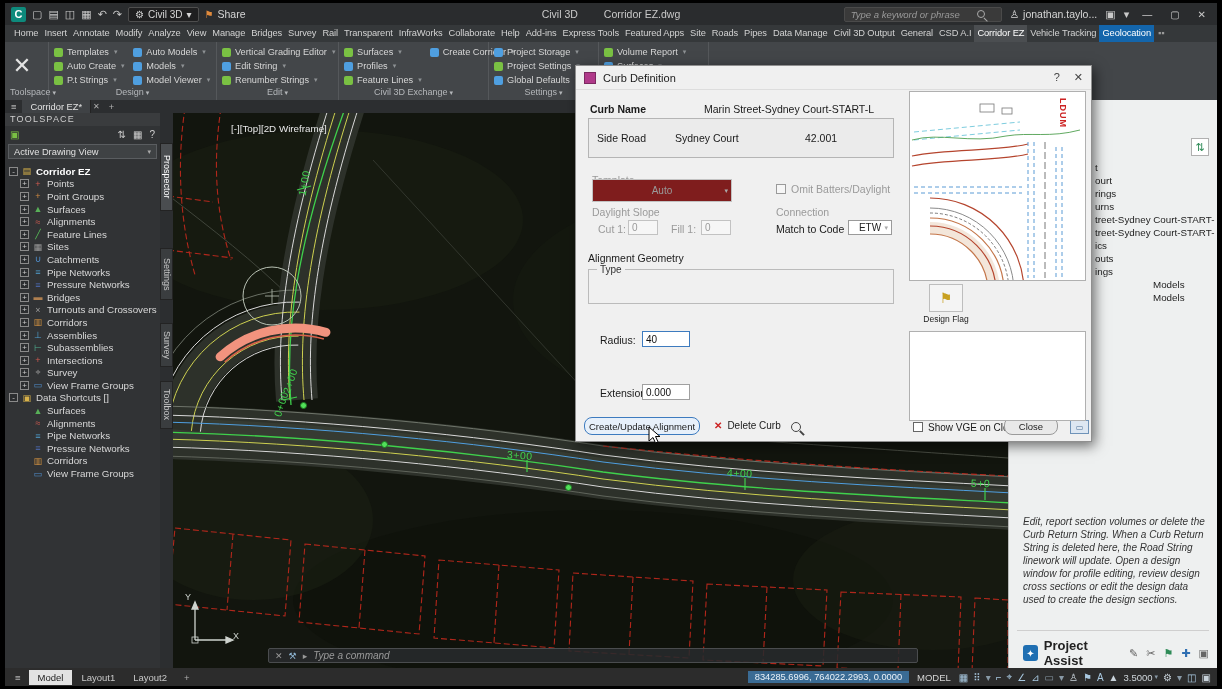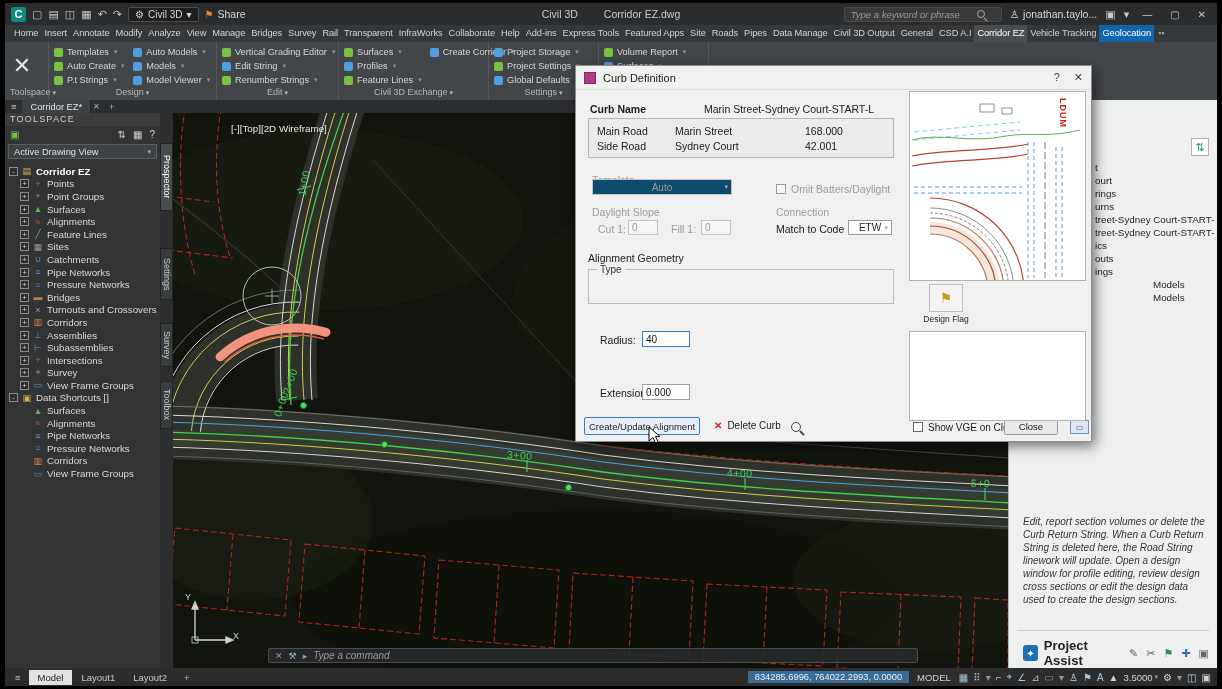--- a/index.html
+++ b/index.html
@@ -108,36 +108,36 @@
 .dialog{position:absolute;left:570px;top:62px;width:517px;height:377px;background:#f0f0f0;border:1px solid #8f8f8f;box-shadow:3px 4px 12px rgba(0,0,0,.55);font-size:10.5px;color:#1a1a1a}
 .dlg-title{position:absolute;left:0;top:0;right:0;height:24px;display:flex;align-items:center;gap:7px;padding:0 8px;border-bottom:1px solid #ddd;font-size:11px}
 .dlg-ic{width:12px;height:12px;background:#b03a8a;border:1px solid #7c2a61;flex:none}
 .dlg-btns{margin-left:auto;display:flex;gap:14px;color:#444;font-size:11px}
 .lbl{position:absolute;white-space:nowrap}
 .dis{color:#9a9a9a}
 .roadsbox{position:absolute;left:12px;top:52px;width:306px;height:40px;border:1px solid #b5b5b5;background:#ebebeb;padding:4px 8px;display:flex;flex-direction:column;justify-content:space-around}
 .roadrow{display:flex}
 .roadrow .c1{width:78px}
 .roadrow .c2{width:130px}
-.selbox{position:absolute;height:16px;border:1px solid #c2c2c2;background:#0c4a6e;display:flex;align-items:center;justify-content:center;color:#9a9a9a;font-size:10px}
+.selbox{position:absolute;height:23px;border:1px solid #c2c2c2;background:#7f1d1d;display:flex;align-items:center;justify-content:center;color:#9a9a9a;font-size:10px}
 .selbox .sc{position:absolute;right:3px;font-size:7px;color:#aaa}
 .selbox.en{color:#222;border-color:#9a9a9a;background:#fff}
 .cb{display:inline-block;width:10px;height:10px;border:1px solid #9a9a9a;background:#f6f6f6;vertical-align:-1px;margin-right:5px}
 .cb.en{border-color:#666;background:#fff}
 .minifield{position:absolute;height:15px;border:1px solid #c2c2c2;background:#f6f6f6;color:#9a9a9a;font-size:10px;text-align:left;padding:0 3px;display:flex;align-items:center}
 .fs{position:absolute;border:1px solid #bbb}
 .fs legend{font-size:10px;color:#333;margin-left:8px;padding:0 3px}
 .radios{display:flex;gap:13px;padding:2px 8px;align-items:center}
 .radio{display:flex;align-items:center;gap:4px;font-size:10px;white-space:nowrap}
 .rdot{width:11px;height:11px;border:1px solid #7a7a7a;border-radius:50%;background:#fff;position:relative;flex:none}
 .radio.sel .rdot{border-color:#1a66c8}
 .radio.sel .rdot::after{content:"";position:absolute;left:2.5px;top:2.5px;width:6px;height:6px;border-radius:50%;background:#1a66c8}
 .input{position:absolute;height:16px;border:1px solid #a0a0a0;background:#fff;font-size:10px;padding:0 3px;font-family:"Liberation Sans",sans-serif;color:#111}
 .input.focus{border:1px solid #3d7bbf;background:#fff}
-.btn{position:absolute;height:18px;background:#e9e9e9;border:1px solid #9a9a9a;border-radius:2px;font-size:9.5px;display:flex;align-items:center;justify-content:center;color:#1a1a1a}
+.btn{position:absolute;height:18px;background:#e9e9e9;border:1px solid #9a9a9a;border-radius:8px;font-size:9.5px;display:flex;align-items:center;justify-content:center;color:#1a1a1a}
 .btn.focus{background:#e7f0fa;border-color:#3d7bbf}
 .flatbtn{position:absolute;display:flex;align-items:center;gap:5px;font-size:10px}
 .flatbtn .dx{color:#cc2222;font-weight:bold;font-size:10px}
 .dlg-mag{position:absolute;left:215px;top:356px;width:10px;height:10px;border:1.6px solid #444;border-radius:50%}
 .dlg-mag::after{content:"";position:absolute;width:6px;height:1.8px;background:#444;transform:rotate(45deg);left:7px;top:9px}
 .preview{position:absolute;left:333px;top:25px;width:177px;height:190px;border:1px solid #b0b0b0;background:#fff;overflow:hidden}
 .pv-text{position:absolute;left:158px;top:6px;color:#c22;font-size:9px;font-weight:bold;transform:rotate(90deg);transform-origin:0 0;letter-spacing:1px}
 .flagtile{position:absolute;left:340px;top:218px;width:60px;text-align:center}
 .flagbtn{width:34px;height:28px;border:1px solid #bdbdbd;background:#f4f4f4;margin:0 auto;display:flex;align-items:center;justify-content:center;color:#c8a020;font-size:14px}
 .flaglab{font-size:8.5px;color:#222;margin-top:2px}
@@ -687,25 +687,20 @@
         <span>?</span>
         <span>✕</span>
       </span>
     </div>
 
     <span class="lbl" style="left:14px;top:37px;font-weight:bold">Curb Name</span>
     <span class="lbl" style="left:128px;top:37px">Marin Street-Sydney Court-START-L</span>
 
     <div class="roadsbox">
         <div class="roadrow">
-        <span class="c1">Main Road</span>
-        <span class="c2">Marin Street</span>
-        <span>168.000</span>
-      </div>
-        <div class="roadrow">
         <span class="c1">Side Road</span>
         <span class="c2">Sydney Court</span>
         <span>42.001</span>
       </div>
       </div>
 
     <span class="lbl dis" style="left:16px;top:108px">Template</span>
     <div class="selbox" style="left:16px;top:113px;width:140px">
       <span>Auto</span>
       <span class="sc">▾</span>

